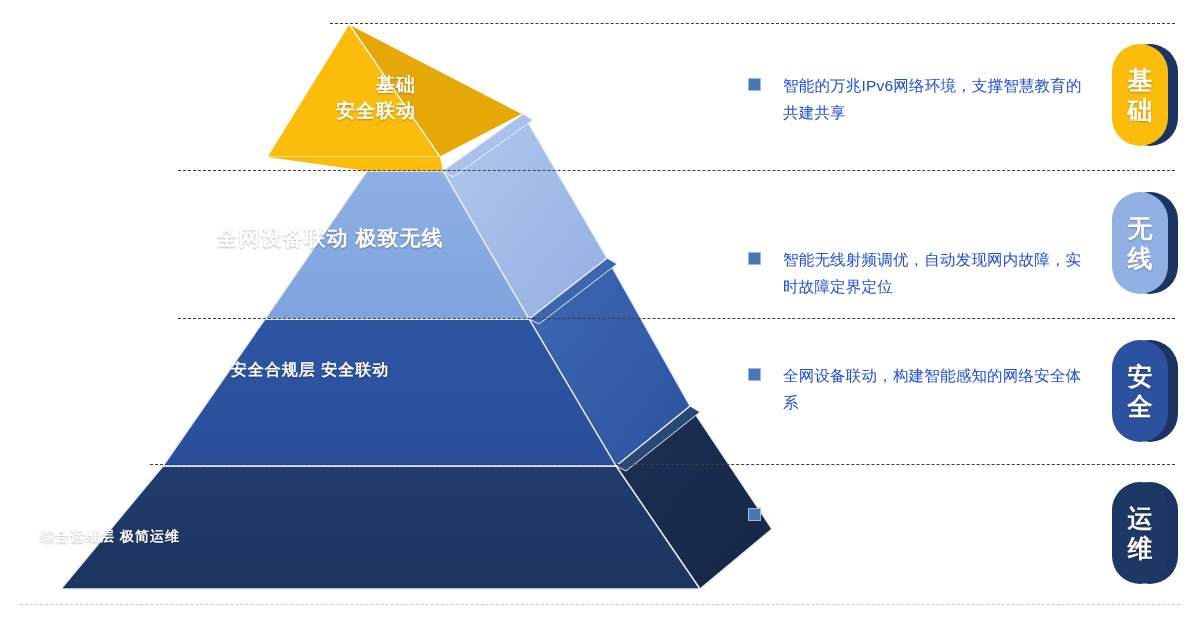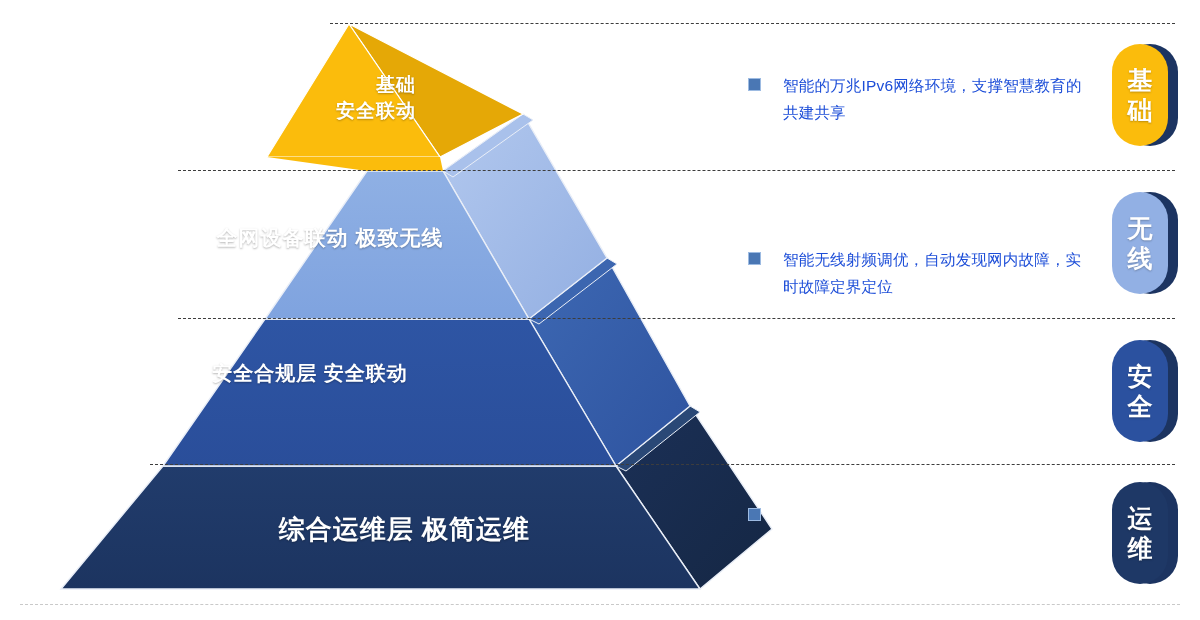--- a/index.html
+++ b/index.html
@@ -54,28 +54,28 @@
     top: 224px;
     width: 420px;
     text-align: center;
     font-size: 21px;
   }
   .cap-l3 {
     left: 80px;
     top: 360px;
     width: 460px;
     text-align: center;
-    font-size: 20px;
+    font-size: 16px;
   }
   .cap-l4 {
     left: 40px;
-    top: 512px;
+    top: 528px;
     width: 490px;
-    text-align: right;
-    font-size: 26px;
+    text-align: left;
+    font-size: 14px;
   }
 
   
   .divider {
     position: absolute;
     left: 330px;
     width: 845px;
     height: 0;
     border-top: 1.6px dashed #3d3d3d;
   }
@@ -226,20 +226,24 @@
   <div class="layer-caption cap-l4">综合运维层 极简运维</div>
 
   <div class="desc-row r1">
     <span class="bullet"></span>
     <span class="desc-text">智能的万兆IPv6网络环境，支撑智慧教育的共建共享</span>
   </div>
   <div class="desc-row r2">
     <span class="bullet"></span>
     <span class="desc-text">智能无线射频调优，自动发现网内故障，实时故障定界定位</span>
   </div>
+  <div class="desc-row r3">
+    <span class="bullet"></span>
+    <span class="desc-text">全网设备联动，构建智能感知的网络安全体系</span>
+  </div>
   <div class="desc-row r4">
     <span class="bullet"></span>
   </div>
 
   <div class="badge-shadow b1"></div>
   <div class="badge b1" style="background:#FBBC0C;">
     <span class="badge-inner">
       <span>基</span><br>
       <span>础</span>
     </span>

